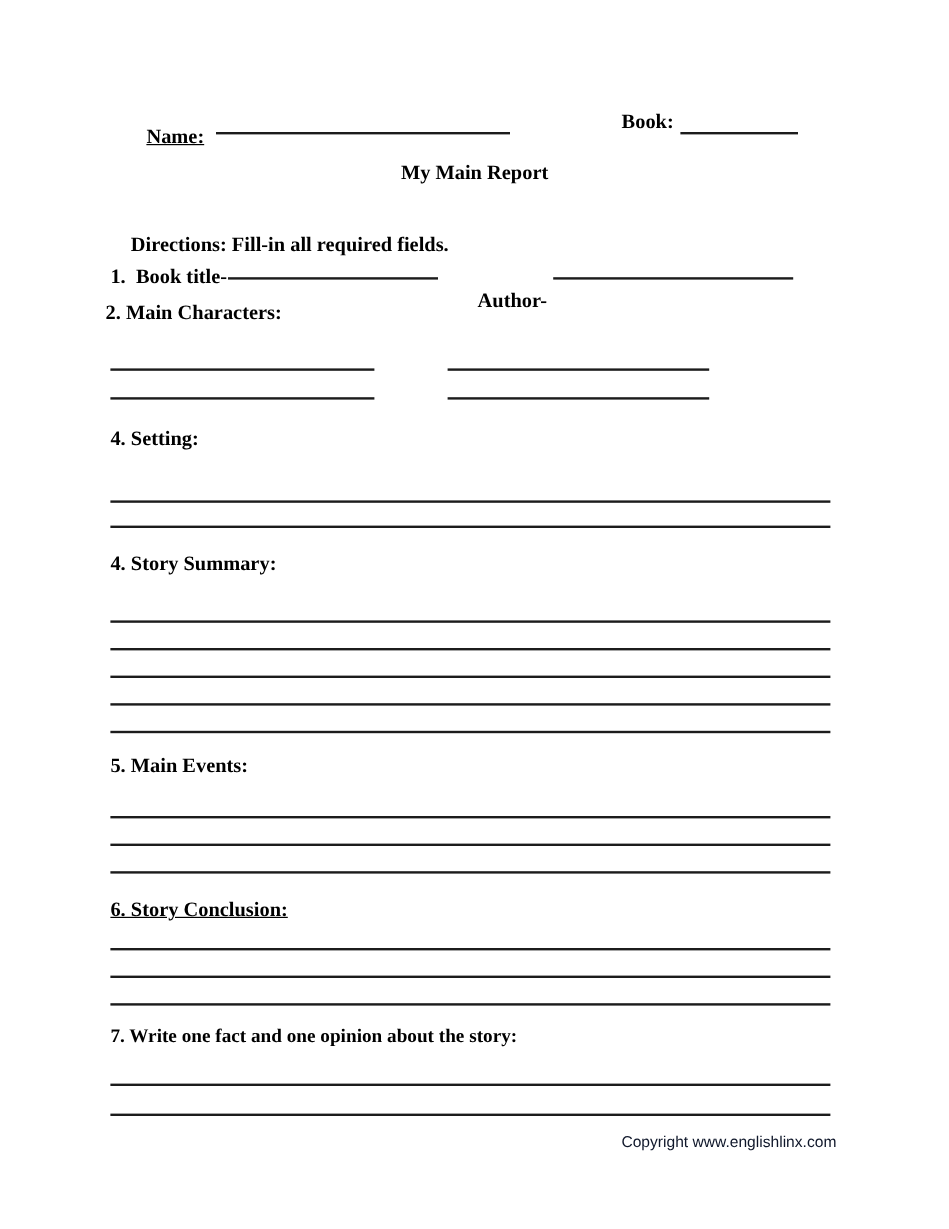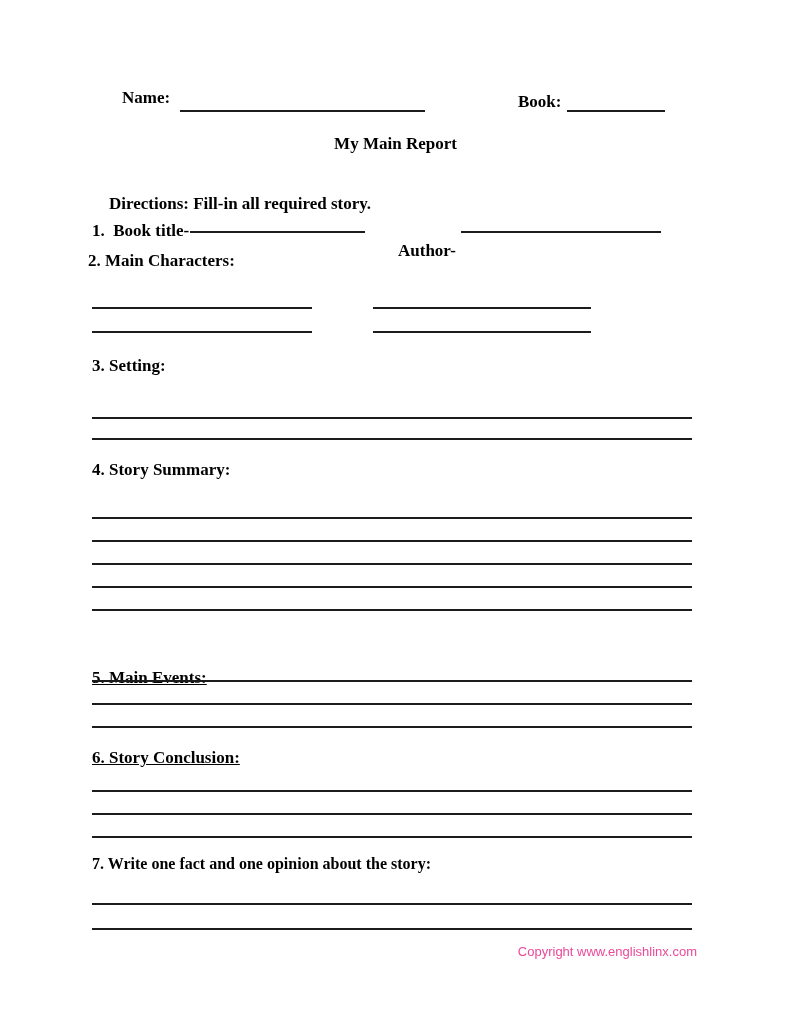--- a/index.html
+++ b/index.html
@@ -39,64 +39,64 @@
     left: 0;
     right: 0;
     text-align: center;
     font-size: 17px;
   }
   .copyright {
     position: absolute;
     font-family: "Liberation Sans", sans-serif;
     font-weight: normal;
     font-size: 13px;
-    color: #ec4899;
+    color: #0f172a;
   }
 </style>
 </head>
 <body>
 
 <div class="page">
 
-  <span class="abs heading" style="left:122px; top:88px;">Name:</span>
+  <span class="abs heading" style="left:122px; top:104px;text-decoration:underline;">Name:</span>
   <div class="fill-line" style="left:180px; top:110px; width:245px;"></div>
 
   <span class="abs heading" style="left:518px; top:92px;">Book:</span>
   <div class="fill-line" style="left:567px; top:110px; width:98px;"></div>
 
   <div class="title" style="top:134px;">My Main Report</div>
 
   <div class="abs heading" style="left:92px; top:174px;">
-    <span class="underlined">Directions:</span><span> Fill-in all required story.</span>
+    <span class="underlined">Directions:</span><span> Fill-in all required fields.</span>
   </div>
 
   <span class="abs heading" style="left:92px; top:221px;text-align:center;">1.  Book title-</span>
   <div class="fill-line" style="left:190px; top:231px; width:175px;"></div>
 
   <span class="abs heading" style="left:398px; top:213px;margin-top:28px;">Author-</span>
   <div class="fill-line" style="left:461px; top:231px; width:200px;"></div>
 
   <span class="abs heading" style="left:88px; top:251px;text-align:center;">2. Main Characters:</span>
   <div class="fill-line" style="left:92px;  top:307px; width:220px;"></div>
   <div class="fill-line" style="left:373px; top:307px; width:218px;"></div>
   <div class="fill-line" style="left:92px;  top:331px; width:220px;"></div>
   <div class="fill-line" style="left:373px; top:331px; width:218px;"></div>
 
-  <span class="abs heading" style="left:92px; top:356px;">3. Setting:</span>
+  <span class="abs heading" style="left:92px; top:356px;">4. Setting:</span>
   <div class="fill-line" style="left:92px; top:417px; width:600px;"></div>
   <div class="fill-line" style="left:92px; top:438px; width:600px;"></div>
 
   <span class="abs heading" style="left:92px; top:460px;">4. Story Summary:</span>
   <div class="fill-line" style="left:92px; top:517px; width:600px;"></div>
   <div class="fill-line" style="left:92px; top:540px; width:600px;"></div>
   <div class="fill-line" style="left:92px; top:563px; width:600px;"></div>
   <div class="fill-line" style="left:92px; top:586px; width:600px;"></div>
   <div class="fill-line" style="left:92px; top:609px; width:600px;"></div>
 
-  <span class="abs heading" style="left:92px; top:668px;text-decoration:underline;">5. Main Events:</span>
+  <span class="abs heading" style="left:92px; top:628px;">5. Main Events:</span>
   <div class="fill-line" style="left:92px; top:680px; width:600px;"></div>
   <div class="fill-line" style="left:92px; top:703px; width:600px;"></div>
   <div class="fill-line" style="left:92px; top:726px; width:600px;"></div>
 
   <span class="abs heading" style="left:92px; top:748px;text-decoration:underline;">6. Story Conclusion:</span>
   <div class="fill-line" style="left:92px; top:790px; width:600px;"></div>
   <div class="fill-line" style="left:92px; top:813px; width:600px;"></div>
   <div class="fill-line" style="left:92px; top:836px; width:600px;"></div>
 
   <span class="abs big-heading" style="left:92px; top:855px;">7. Write one fact and one opinion about the story:</span>

